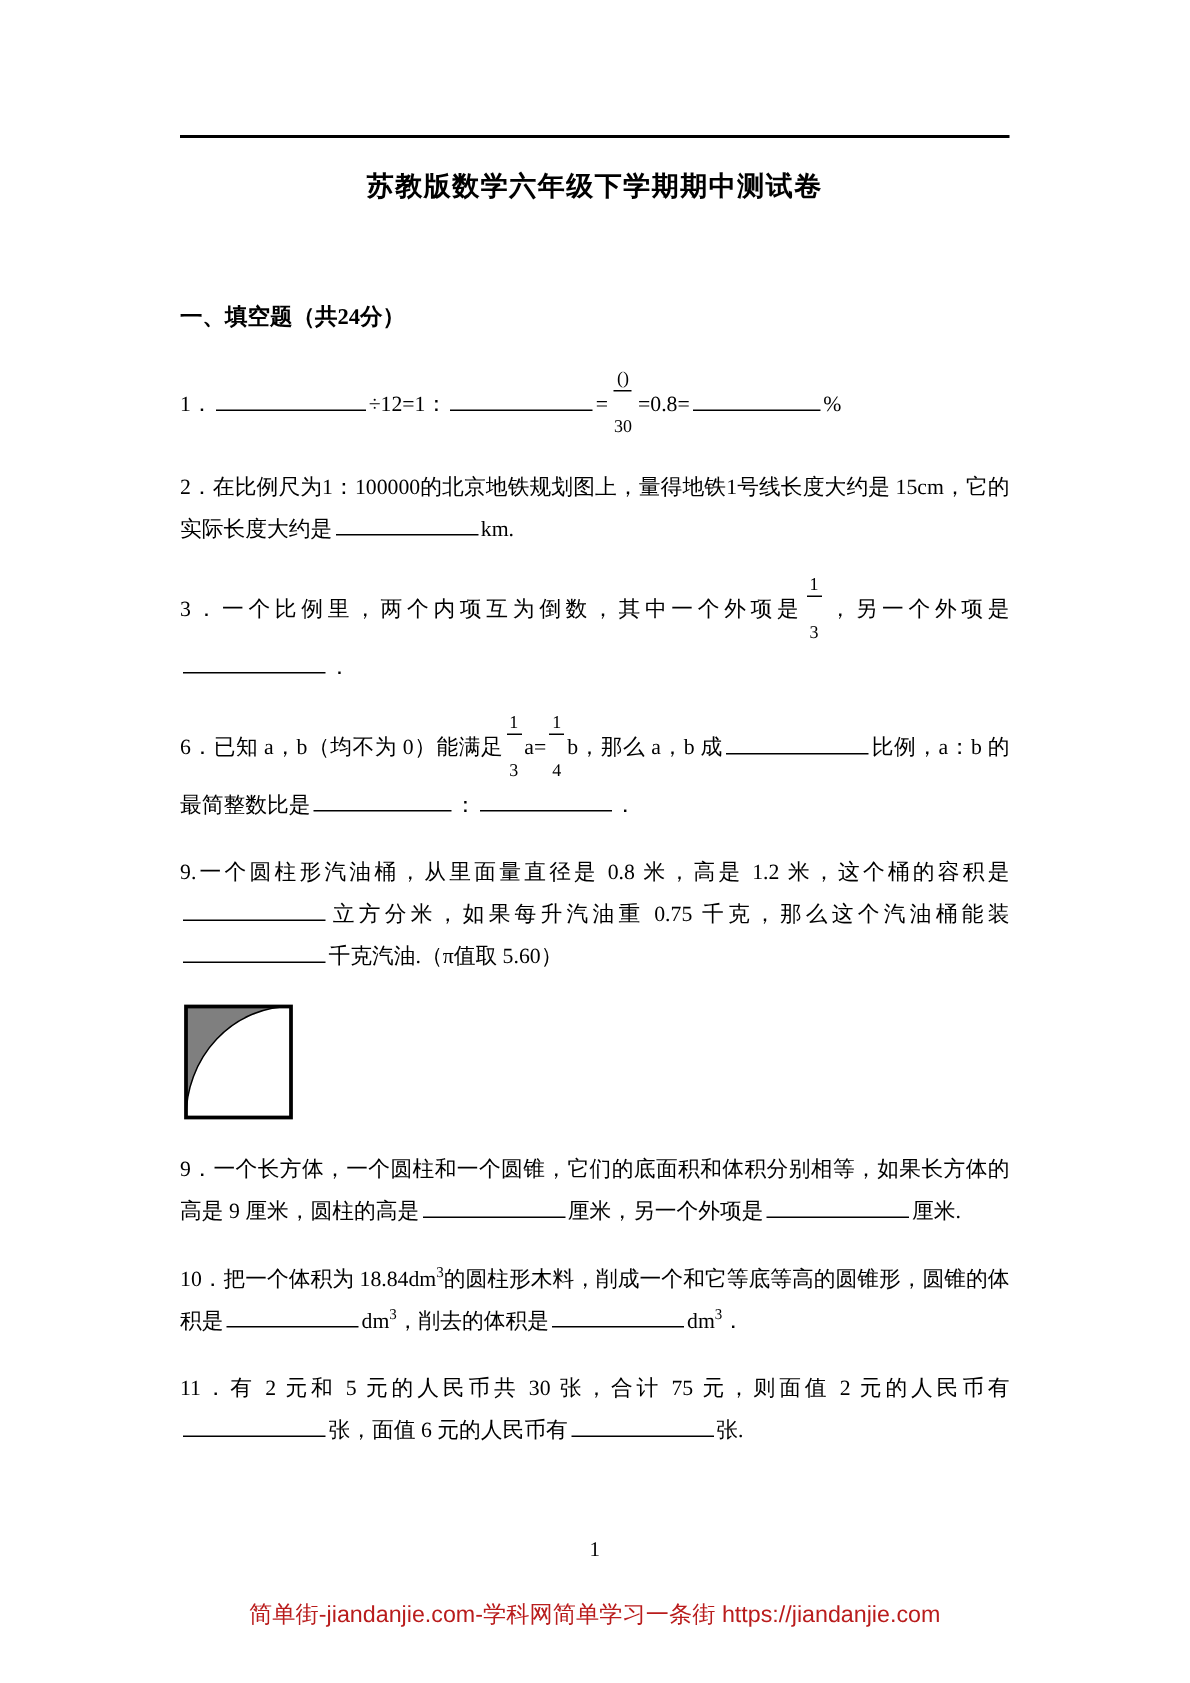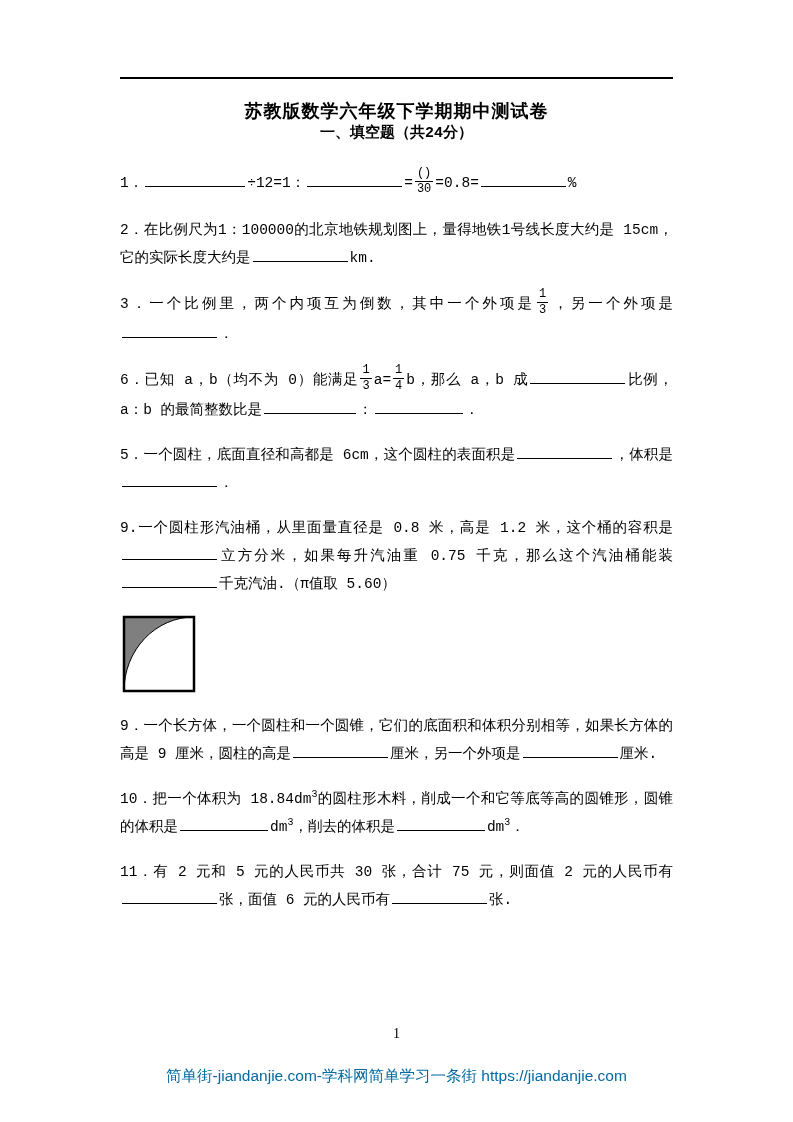--- a/index.html
+++ b/index.html
@@ -8,42 +8,41 @@
     width: 793px;
     height: 1122px;
     position: relative;
     overflow: hidden;
     font-family: "Liberation Serif", "DejaVu Serif", serif;
     color: #000;
   }
   .page {
     position: absolute;
     left: 120px;
-    top: 3px;
+    top: 16px;
     width: 553px;
     height: 1080px;
-    font-family: Liberation Mono, monospace;
   }
   .top-rule {
     margin-top: 74px;
     border-top: 2px solid #000;
     width: 100%;
     height: 0;
   }
   .doc-title {
     margin-top: 20px;
     text-align: center;
     font-size: 18px;
     font-weight: bold;
     letter-spacing: 1px;
   }
   .section-heading {
+    margin-top: 66px;
     font-size: 15px;
     font-weight: bold;
-    text-align: center;
   }
   .question-list { margin-top: 26px; }
   .question {
     font-size: 14.5px;
     line-height: 28px;
     margin-bottom: 17px;
     text-align: justify;
   }
   .blank {
     display: inline-block;
@@ -57,42 +56,42 @@
     flex-direction: column;
     align-items: center;
     vertical-align: middle;
     font-size: 12px;
     line-height: 1.25;
     margin: 0 2px;
     position: relative;
     top: -2px;
   }
   .frac .num { border-bottom: 1px solid #000; padding: 0 2px; }
-  .frac .den { padding: 0 2px; }
+  .frac .den { padding: 0 2px; margin-top: 16px; }
   sup { font-size: 10px; line-height: 0; }
   .figure {
     margin: 6px 0 14px 2px;
   }
   .page-number {
     position: absolute;
     top: 1026px;
     left: 0;
     width: 793px;
     text-align: center;
     font-size: 14px;
     color: #000;
   }
   .footer-credit {
     position: absolute;
     top: 1066px;
     left: 0;
     width: 793px;
     text-align: center;
     font-size: 15.5px;
-    color: #0369a1;
+    color: #b91c1c;
     font-family: "Liberation Sans", "DejaVu Sans", sans-serif;
   }
 </style>
 </head>
 <body>
 
 <div class="page">
   <div class="top-rule"></div>
   <div class="doc-title">苏教版数学六年级下学期期中测试卷</div>
   <div class="section-heading">一、填空题（共24分）</div>
@@ -106,21 +105,20 @@
           <span class="num">1</span>
           <span class="den">3</span>
         </span><span>，另一个外项是</span><span class="blank" style="width: 95px;"></span><span>．</span></div>
       <div class="question"><span>6．已知 a，b（均不为 0）能满足</span><span class="frac">
           <span class="num">1</span>
           <span class="den">3</span>
         </span><span>a=</span><span class="frac">
           <span class="num">1</span>
           <span class="den">4</span>
         </span><span>b，那么 a，b 成</span><span class="blank" style="width: 95px;"></span><span>比例，a：b 的最简整数比是</span><span class="blank" style="width: 92px;"></span><span>：</span><span class="blank" style="width: 88px;"></span><span>．</span></div>
-      <div class="question"><span>5．一个圆柱，底面直径和高都是 6cm，这个圆柱的表面积是</span><span class="blank" style="width: 95px;"></span><span>，体积是</span><span class="blank" style="width: 95px;"></span><span>．</span></div>
       <div class="question"><span>9.一个圆柱形汽油桶，从里面量直径是 0.8 米，高是 1.2 米，这个桶的容积是</span><span class="blank" style="width: 95px;"></span><span>立方分米，如果每升汽油重 0.75 千克，那么这个汽油桶能装</span><span class="blank" style="width: 95px;"></span><span>千克汽油.（π值取 5.60）</span></div>
   <div class="figure">
     <svg width="74" height="78" viewBox="0 0 74 78">
       <path d="M2,2 L72,2 A70,74 0 0 0 2,76 Z" fill="#7f7f7f" stroke="#000" stroke-width="1"></path>
       <rect x="2" y="2" width="70" height="74" fill="none" stroke="#000" stroke-width="2.5"></rect>
     </svg>
   </div>
 <div class="question"><span>9．一个长方体，一个圆柱和一个圆锥，它们的底面积和体积分别相等，如果长方体的高是 9 厘米，圆柱的高是</span><span class="blank" style="width: 95px;"></span><span>厘米，另一个外项是</span><span class="blank" style="width: 95px;"></span><span>厘米.</span></div>
       <div class="question"><span>10．把一个体积为 18.84dm</span><sup>3</sup><span>的圆柱形木料，削成一个和它等底等高的圆锥形，圆锥的体积是</span><span class="blank" style="width: 88px;"></span><span>dm</span><sup>3</sup><span>，削去的体积是</span><span class="blank" style="width: 88px;"></span><span>dm</span><sup>3</sup><span>．</span></div>
       <div class="question"><span>11．有 2 元和 5 元的人民币共 30 张，合计 75 元，则面值 2 元的人民币有</span><span class="blank" style="width: 95px;"></span><span>张，面值 6 元的人民币有</span><span class="blank" style="width: 95px;"></span><span>张.</span></div>

